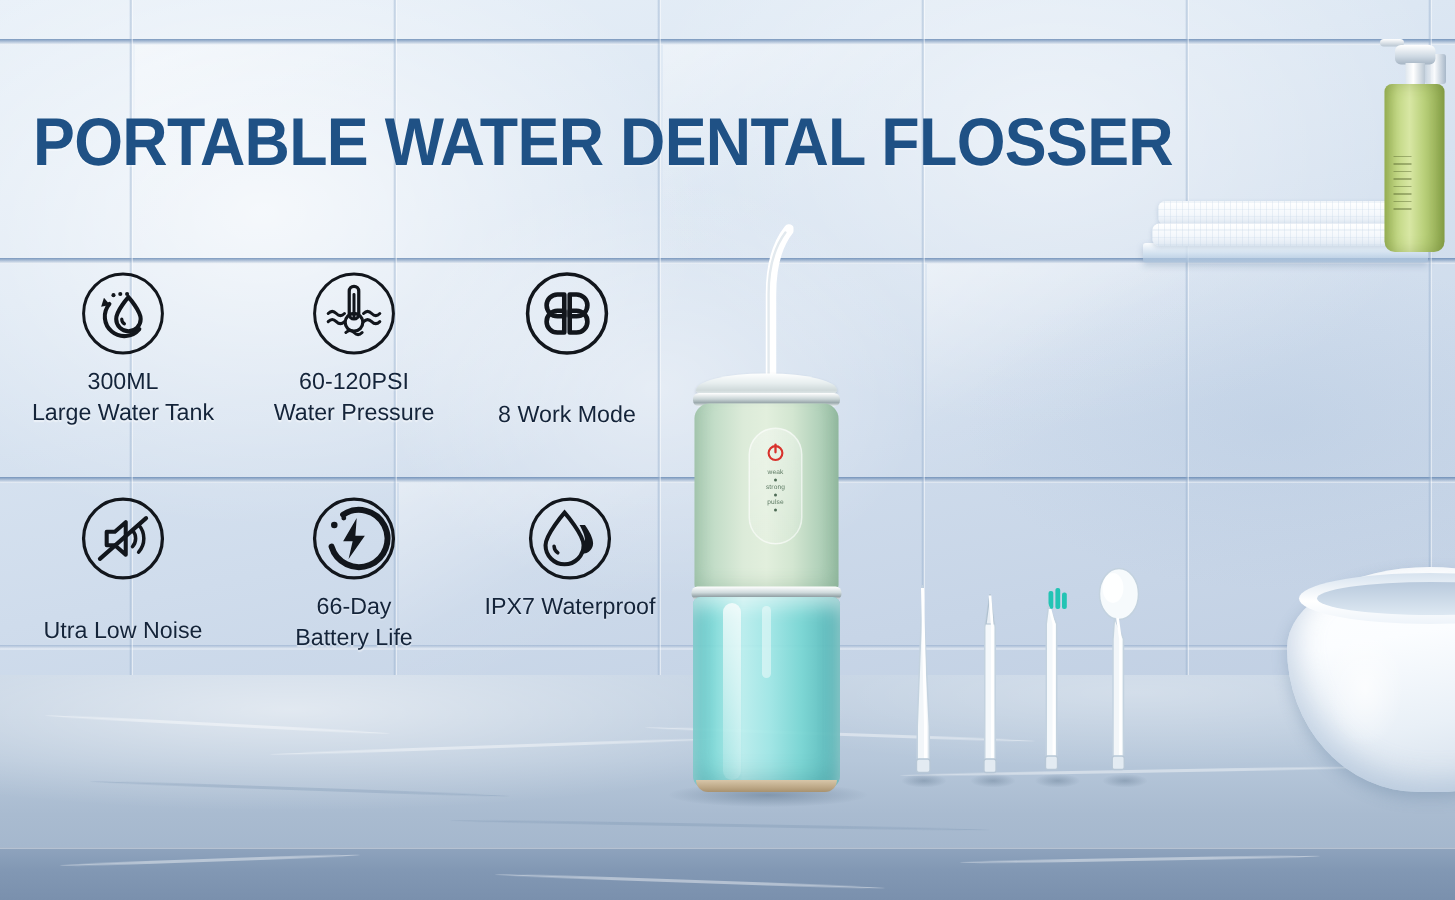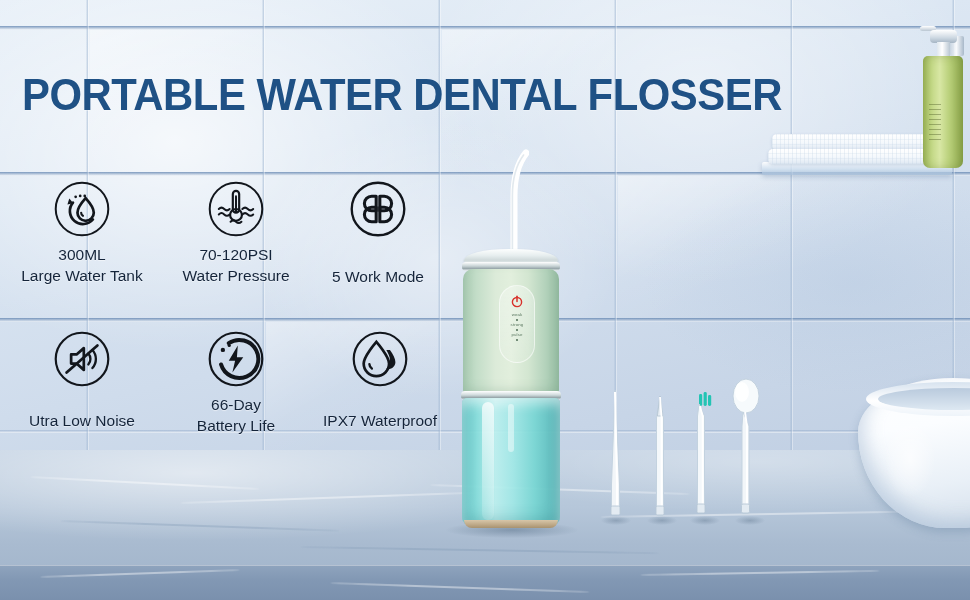--- a/index.html
+++ b/index.html
@@ -356,33 +356,33 @@
       <circle cx="32" cy="32" r="29" fill="none" stroke="#12161c" stroke-width="2.2"></circle>
       <rect x="28.5" y="12" width="7" height="24" rx="3.5" fill="none" stroke="#12161c" stroke-width="2.4"></rect>
       <circle cx="32" cy="38.5" r="6.5" fill="none" stroke="#12161c" stroke-width="2.4"></circle>
       <line x1="32" y1="18" x2="32" y2="35" stroke="#12161c" stroke-width="2.2" stroke-linecap="round"></line>
       <path d="M13 32q3-3 6 0t6 0" fill="none" stroke="#12161c" stroke-width="2.2" stroke-linecap="round"></path>
       <path d="M13 38q3-3 6 0t6 0" fill="none" stroke="#12161c" stroke-width="2.2" stroke-linecap="round"></path>
       <path d="M39 32q3-3 6 0t6 0" fill="none" stroke="#12161c" stroke-width="2.2" stroke-linecap="round"></path>
       <path d="M39 38q3-3 6 0t6 0" fill="none" stroke="#12161c" stroke-width="2.2" stroke-linecap="round"></path>
       <path d="M26 46q3-3 6 0t6 0" fill="none" stroke="#12161c" stroke-width="2.2" stroke-linecap="round"></path>
     </svg>
-    <div class="feat-label">70-120PSI
+    <div class="feat-label">60-120PSI
 Water Pressure</div>
   </div>
 
   <div class="feature" style="left:290px; top:180px">
     <svg class="feat-icon" viewBox="0 0 64 64">
       <circle cx="32" cy="32" r="29" fill="none" stroke="#12161c" stroke-width="2.6"></circle>
       <path d="M30 18h-5a8 8 0 0 0 0 16h5z" fill="none" stroke="#12161c" stroke-width="3.4" stroke-linejoin="round"></path>
       <path d="M34 18h5a8 8 0 0 1 0 16h-5z" fill="none" stroke="#12161c" stroke-width="3.4" stroke-linejoin="round"></path>
       <path d="M30 46h-5a8 8 0 0 1 0-16h5z" fill="none" stroke="#12161c" stroke-width="3.4" stroke-linejoin="round"></path>
       <path d="M34 46h5a8 8 0 0 0 0-16h-5z" fill="none" stroke="#12161c" stroke-width="3.4" stroke-linejoin="round"></path>
     </svg>
-    <div class="feat-label" style="margin-top:28px">5 Work Mode</div>
+    <div class="feat-label" style="margin-top:28px">8 Work Mode</div>
   </div>
 
   <div class="feature" style="left:-6px; top:330px">
     <svg class="feat-icon" viewBox="0 0 64 64">
       <circle cx="32" cy="32" r="29" fill="none" stroke="#12161c" stroke-width="2.4"></circle>
       <path d="M20 27h6l8-7v24l-8-7h-6z" fill="none" stroke="#12161c" stroke-width="3" stroke-linejoin="round"></path>
       <path d="M39 26a9 9 0 0 1 0 12" fill="none" stroke="#12161c" stroke-width="2.6" stroke-linecap="round"></path>
       <path d="M43.5 22a15 15 0 0 1 0 20" fill="none" stroke="#12161c" stroke-width="2.6" stroke-linecap="round"></path>
       <line x1="15" y1="47" x2="49" y2="17" stroke="#12161c" stroke-width="3" stroke-linecap="round"></line>
     </svg>
@@ -401,21 +401,21 @@
 Battery Life</div>
   </div>
 
   <div class="feature" style="left:292px; top:330px">
     <svg class="feat-icon" viewBox="0 0 64 64">
       <circle cx="32" cy="32" r="29" fill="none" stroke="#12161c" stroke-width="2.4"></circle>
       <path d="M28 13c0 0 14 16 14 24a14 14 0 0 1-28 0c0-8 14-24 14-24z" fill="none" stroke="#12161c" stroke-width="3"></path>
       <path d="M23 42.5c-1.6-1-2.6-2.8-2.7-4.8" fill="none" stroke="#12161c" stroke-width="2.6" stroke-linecap="round"></path>
       <path d="M43 22c3.5 5 6 9.8 6 13.5a7.6 7.6 0 0 1-10 7.2c2.6-2.6 4-6.2 4-9.7 0-3.3-2-7.5-4-11z" fill="#12161c"></path>
     </svg>
-    <div class="feat-label" style="margin-top:22px">IPX7 Waterproof</div>
+    <div class="feat-label" style="margin-top:6px">IPX7 Waterproof</div>
   </div>
 
   <div class="dev-shadow"></div>
   <div id="device">
     <svg class="nozzle-main" viewBox="0 0 26 108">
       <path d="M11 108 L11 48 Q11 20 23 5" fill="none" stroke="#ffffff" stroke-width="7" stroke-linecap="round"></path>
       <path d="M9.4 104 L9.4 48 Q9.4 22 20.6 7" fill="none" stroke="#e2e9ee" stroke-width="1.6" stroke-linecap="round"></path>
     </svg>
     <div class="dev-collar"></div>
     <div class="dev-ring"></div>

